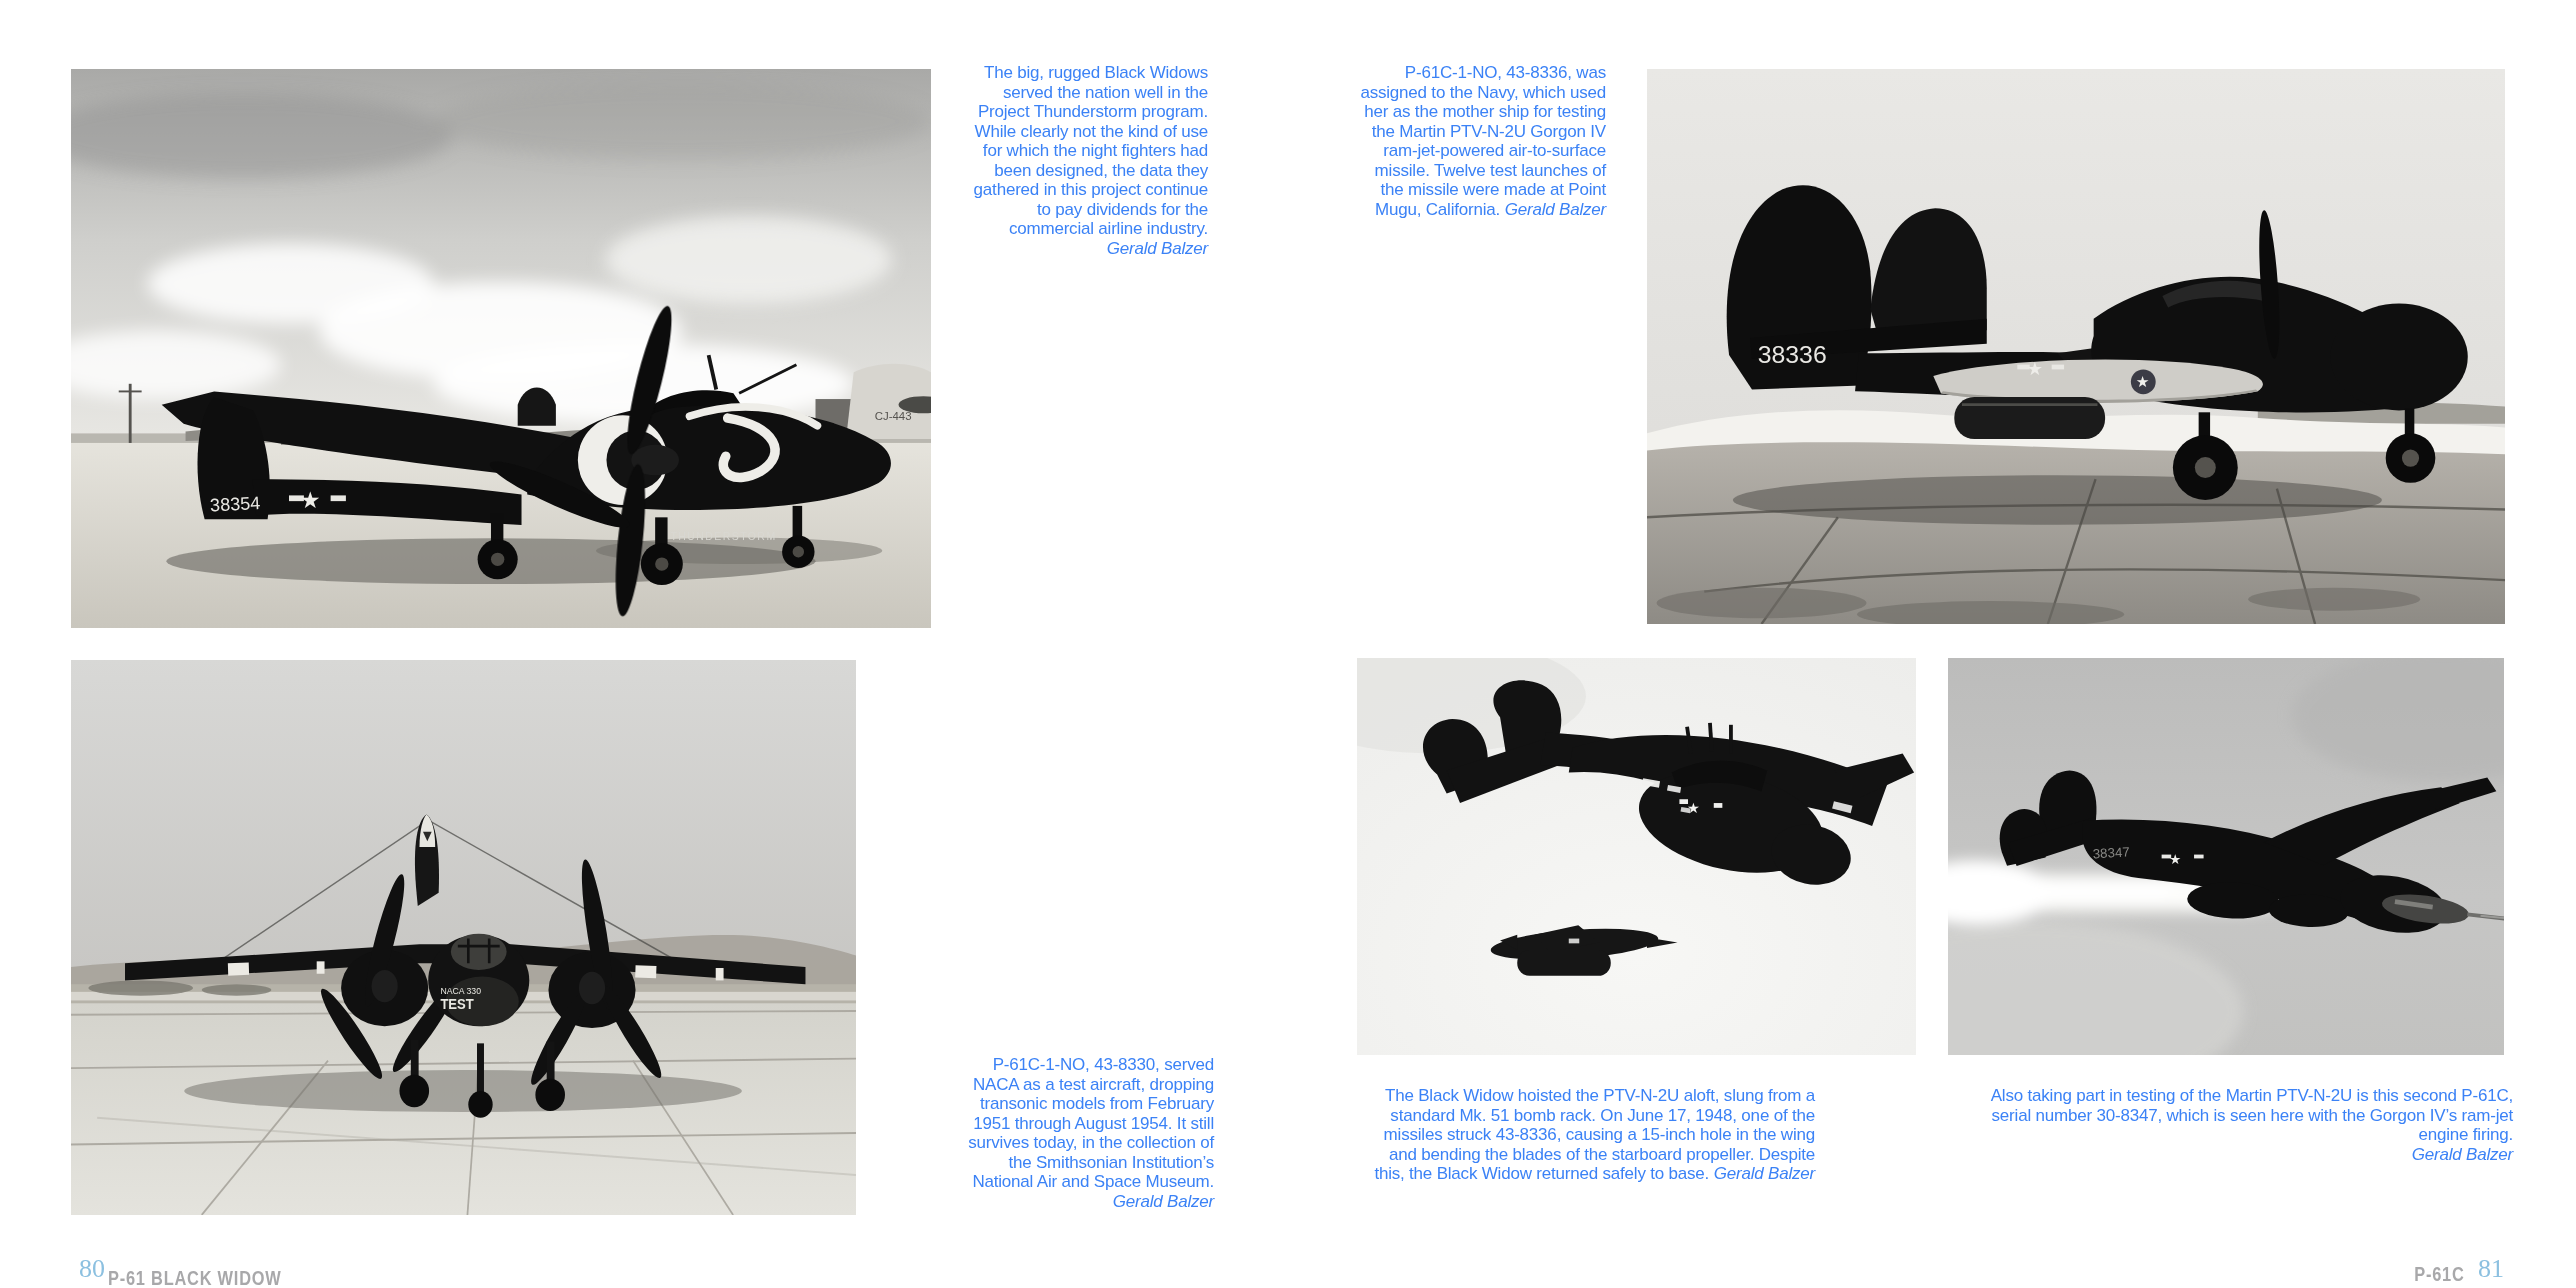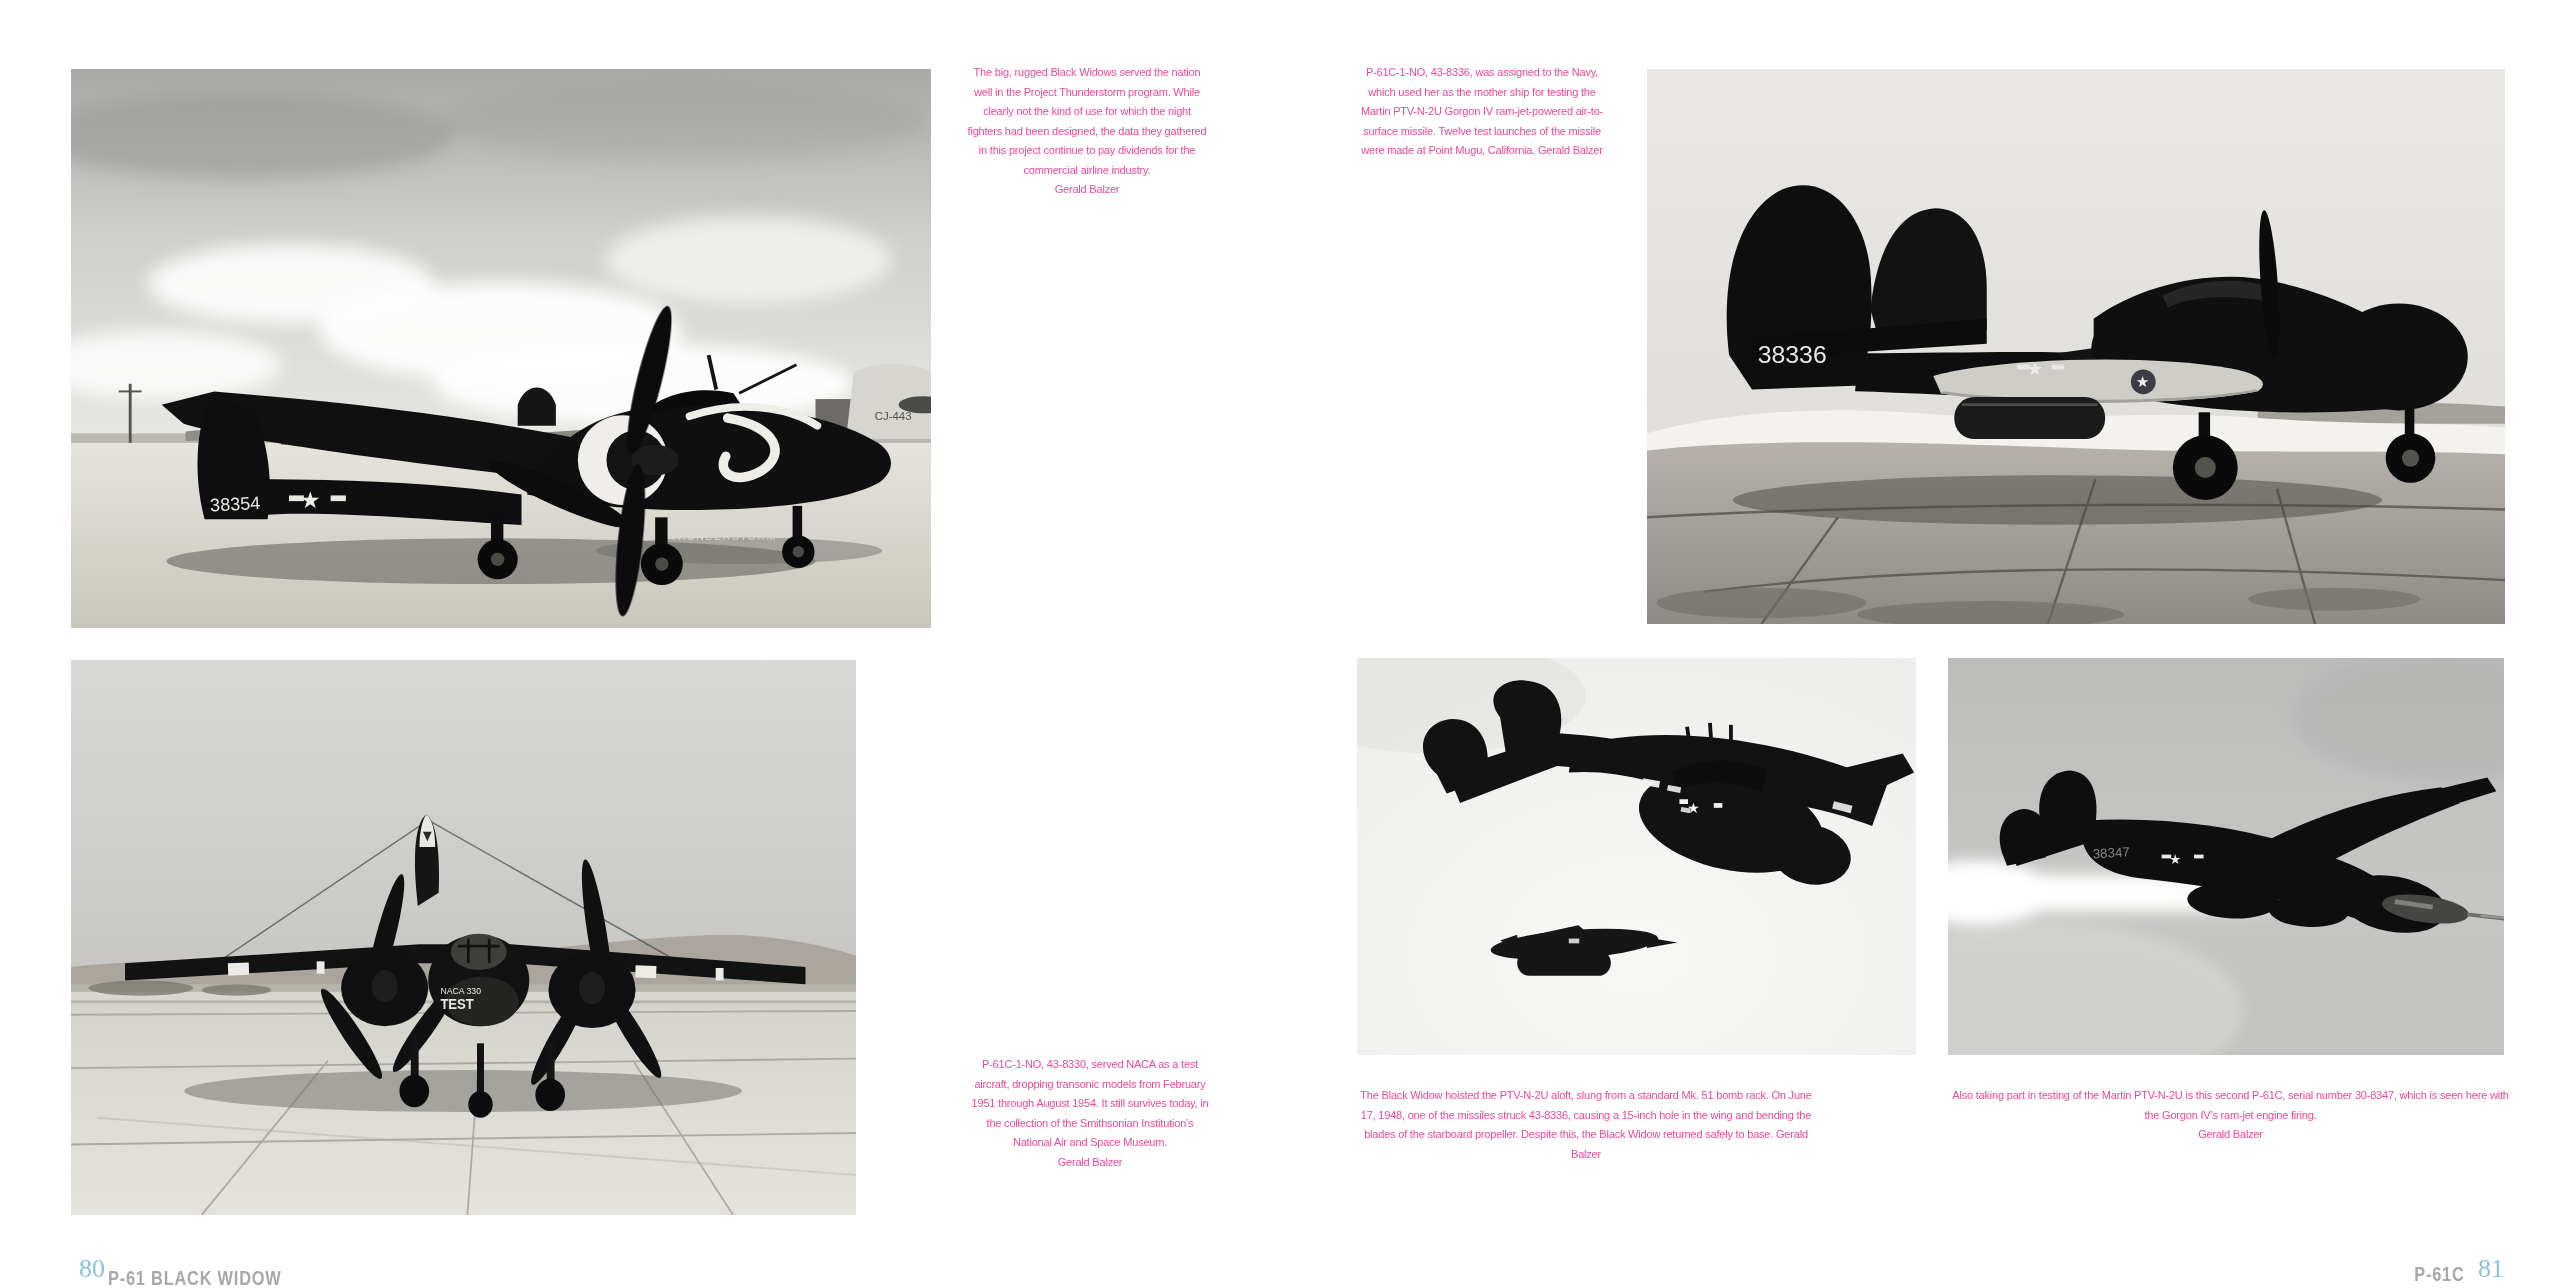--- a/index.html
+++ b/index.html
@@ -1,21 +1,21 @@
 <!DOCTYPE html>
 <html><head>
 <meta charset="utf-8">
 <style>
   html,body{margin:0;padding:0;background:#ffffff;}
   #spread{position:relative;width:2576px;height:1288px;background:#ffffff;overflow:hidden;
           font-family:"Liberation Sans",sans-serif;}
   .photo{position:absolute;overflow:hidden;background:#ddd;}
   .photo svg{display:block;width:100%;height:100%;}
-  .caption{position:absolute;color:#ec4899;font-size:11px;line-height:19.5px;letter-spacing:-0.2px;text-align:center;}
-  .caption .credit{}
+  .caption{position:absolute;color:#3b82f6;font-size:17px;line-height:19.5px;letter-spacing:-0.2px;text-align:right;}
+  .caption .credit{font-style:italic;}
   .caption .credit.block{display:block;}
   .footer{position:absolute;white-space:nowrap;}
   .pagenum{font-family:"Liberation Serif",serif;font-size:26px;color:#8cc0e0;margin-top:24px;}
   .chapter{display:inline-block;font-weight:bold;font-size:21px;letter-spacing:1px;color:#a8a8aa;}
   .chapter.cl{transform:scaleX(0.78);transform-origin:left center;}
   .chapter.cr{transform:scaleX(0.78);transform-origin:right center;}
   .fl-num{position:absolute;left:79px;top:1230px;}
   .fl-ch{position:absolute;left:108px;top:1234px;margin-top:32px;}
   .fr{position:absolute;right:72px;top:1230px;display:flex;align-items:baseline;gap:13.4px;}
   .fr .chapter{position:relative;top:3.8px;}

